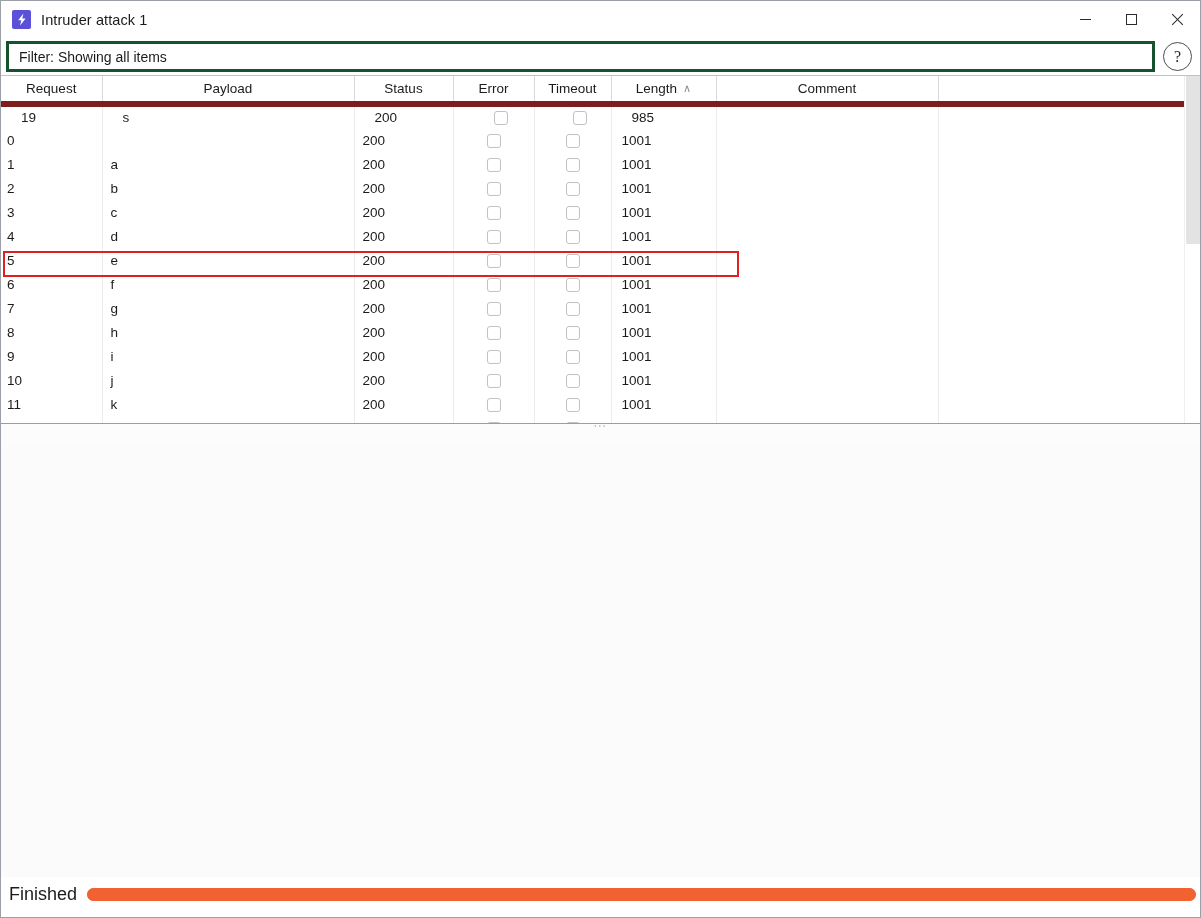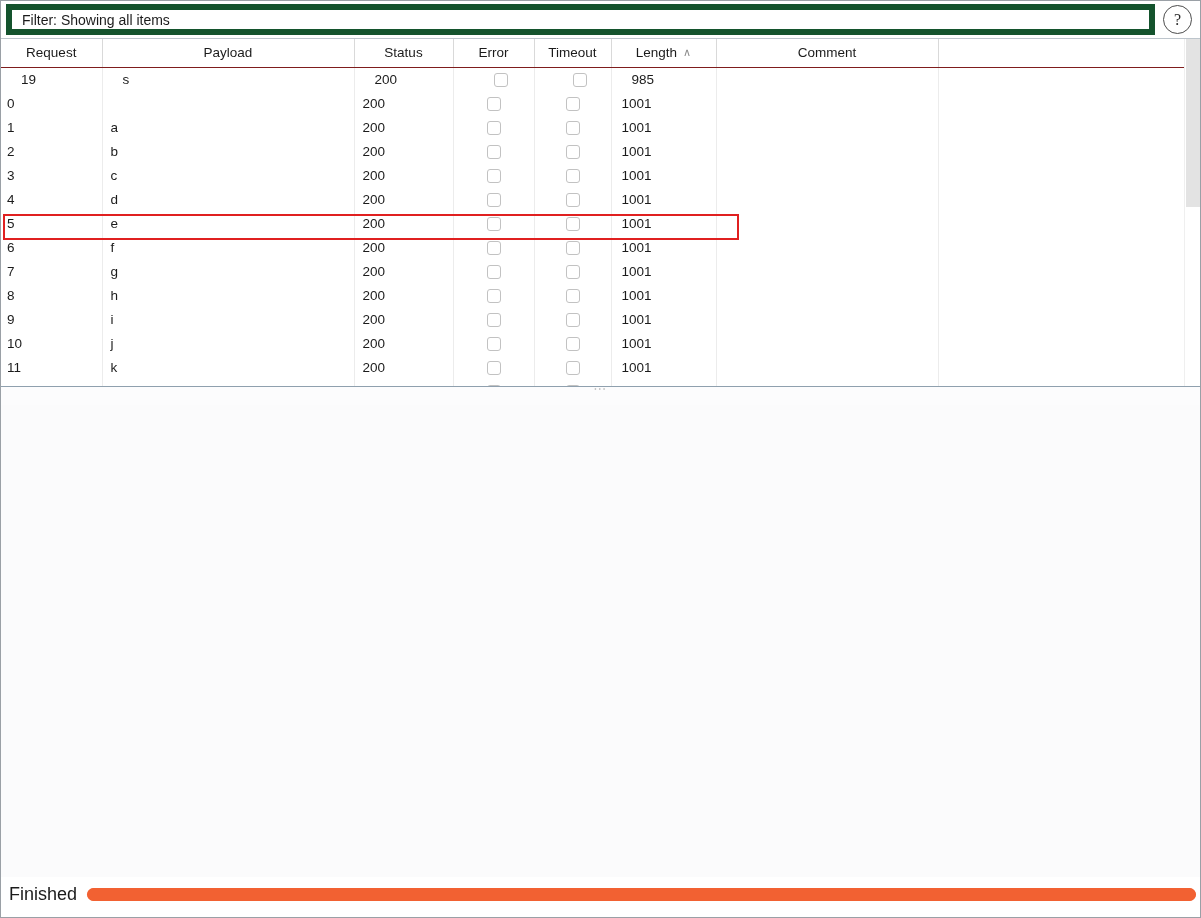--- a/index.html
+++ b/index.html
@@ -94,21 +94,21 @@
 
   
   .filterrow {
     flex: 0 0 37px; height: 37px;
     display: flex; align-items: center;
     padding: 0 6px 0 5px;
     background: #ffffff;
   }
   .filterbox {
     flex: 1 1 auto; height: 31px;
-    border: 6px solid #14532d;
+    border: 3px solid #14532d;
     background: #ffffff;
     display: flex; align-items: center;
     padding-left: 10px;
     font-size: 14px; color: #1b1b1b;
     white-space: nowrap; overflow: hidden;
   }
   .helpbtn {
     flex: 0 0 auto;
     width: 29px; height: 29px; margin-left: 8px; margin-right: 2px;
     border: 1.6px solid #4d4d4d; border-radius: 50%;
@@ -134,21 +134,21 @@
     font-size: 13.5px;
     color: #1b1b1b;
   }
   .table th {
     height: 28px;
     font-weight: normal;
     font-size: 13.5px;
     color: #1b1b1b;
     background: #ffffff;
     border-right: 1px solid #d9d9d9;
-    border-bottom: 1px solid #7f1d1d;
+    border-bottom: 6px solid #7f1d1d;
     text-align: center;
     padding: 0 4px;
     white-space: nowrap;
     position: relative;
   }
   .table th .sortcaret {
     display: inline-block;
     margin-left: 6px;
     color: #8c8c8c;
     font-size: 11px;
@@ -248,20 +248,39 @@
     flex: 0 0 6px; height: 6px;
     background: #ffffff;
     overflow: hidden;
   }
 </style>
 </head>
 <body>
 
 <div id="app">
 
+  <div class="titlebar">
+    <div class="title-icon">
+      <svg width="12" height="13" viewBox="0 0 12 13" aria-hidden="true">
+        <polygon points="7.4,0.6 2.2,7.2 5.3,7.2 4.1,12.4 9.6,5.4 6.3,5.4" fill="#ffffff"></polygon>
+      </svg>
+    </div>
+    <div class="title-text">Intruder attack 1</div>
+    <div class="win-controls">
+      <div class="win-btn">
+          <span class="glyph-min"></span>
+        </div>
+      <div class="win-btn">
+          <span class="glyph-max"></span>
+        </div>
+      <div class="win-btn close">
+          <span class="glyph-close"></span>
+        </div>
+    </div>
+  </div>
 
 
 
   <div class="filterrow">
     <div class="filterbox">Filter: Showing all items</div>
     <div class="helpbtn">?</div>
   </div>
 
   <div class="table-wrap">
     <table class="table">

